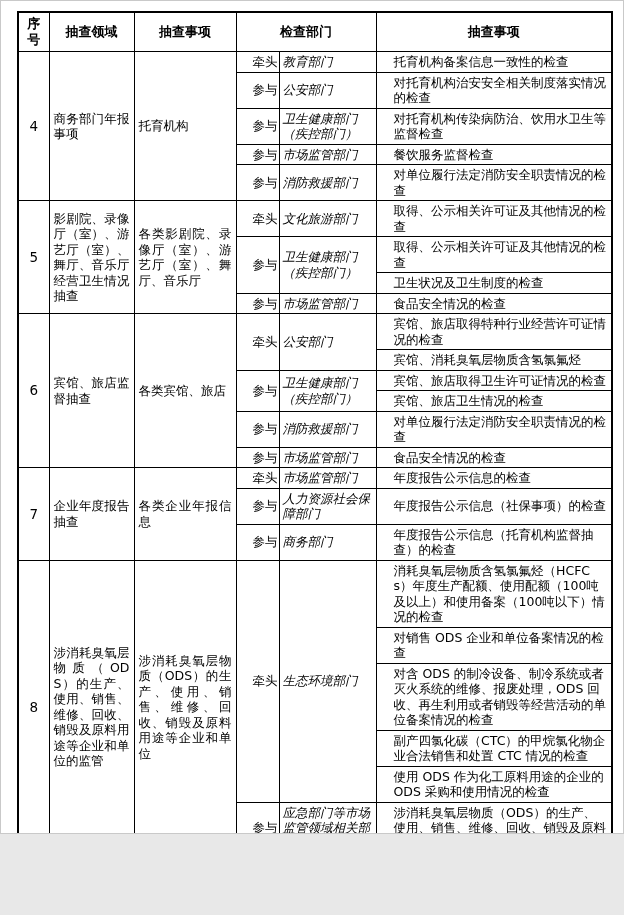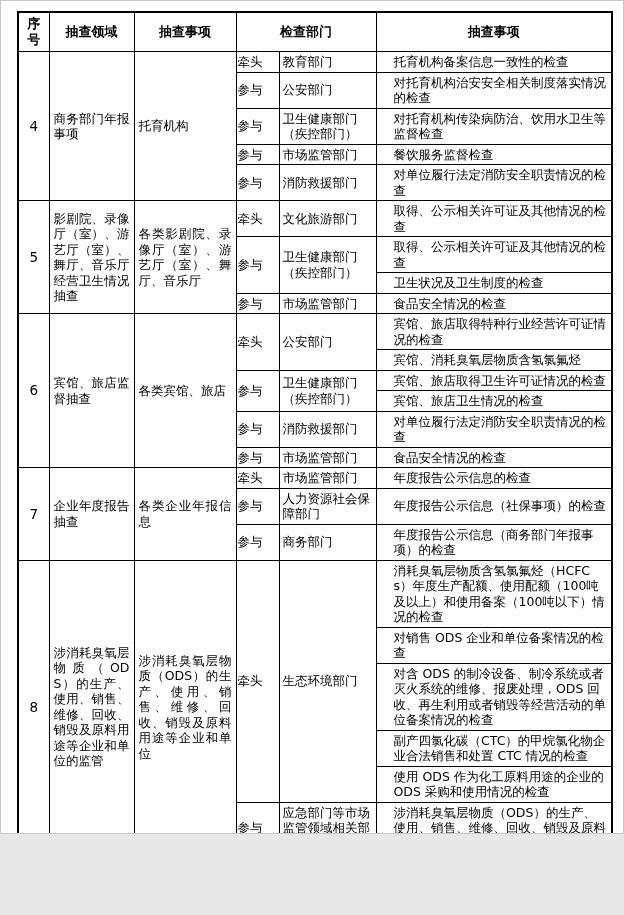--- a/index.html
+++ b/index.html
@@ -33,22 +33,22 @@
     overflow-wrap: anywhere;
   }
   th {
     text-align: center;
     font-weight: bold;
     padding: 3px 2px;
     font-size: 13px;
   }
   td.col-seq  { text-align: center; font-size: 13.5px; }
   td.col-field, td.col-target { text-align: justify; }
-  td.col-role { text-align: left; padding: 2px 1px; }
-  td.col-dept { text-align: left; padding: 2px 3px; }
+  td.col-role { text-align: right; padding: 2px 1px; }
+  td.col-dept { text-align: left; padding: 2px 3px; font-style: italic; }
   td.col-item { text-align: left; padding-left: 17px; }
   .footer {
     position: absolute;
     left: 38px;
     top: 866px;
     font-size: 15px;
     font-family: "DejaVu Serif", serif;
     letter-spacing: 2px;
   }
 </style>
@@ -162,21 +162,21 @@
           <td class="col-item">年度报告公示信息的检查</td>
         </tr>
         <tr>
           <td class="col-role">参与</td>
           <td class="col-dept">人力资源社会保障部门</td>
           <td class="col-item">年度报告公示信息（社保事项）的检查</td>
         </tr>
         <tr>
           <td class="col-role">参与</td>
           <td class="col-dept">商务部门</td>
-          <td class="col-item">年度报告公示信息（商务部门年报事项）的检查</td>
+          <td class="col-item">年度报告公示信息（托育机构监督抽查）的检查</td>
         </tr>
         <tr>
           <td class="col-seq" rowspan="6">8</td>
           <td class="col-field" rowspan="6">涉消耗臭氧层物质（ODS）的生产、使用、销售、维修、回收、销毁及原料用途等企业和单位的监管</td>
           <td class="col-target" rowspan="6">涉消耗臭氧层物质（ODS）的生产、使用、销售、维修、回收、销毁及原料用途等企业和单位</td>
           <td class="col-role" rowspan="5">牵头</td>
           <td class="col-dept" rowspan="5">生态环境部门</td>
           <td class="col-item">消耗臭氧层物质含氢氯氟烃（HCFCs）年度生产配额、使用配额（100吨及以上）和使用备案（100吨以下）情况的检查</td>
         </tr>
         <tr>

